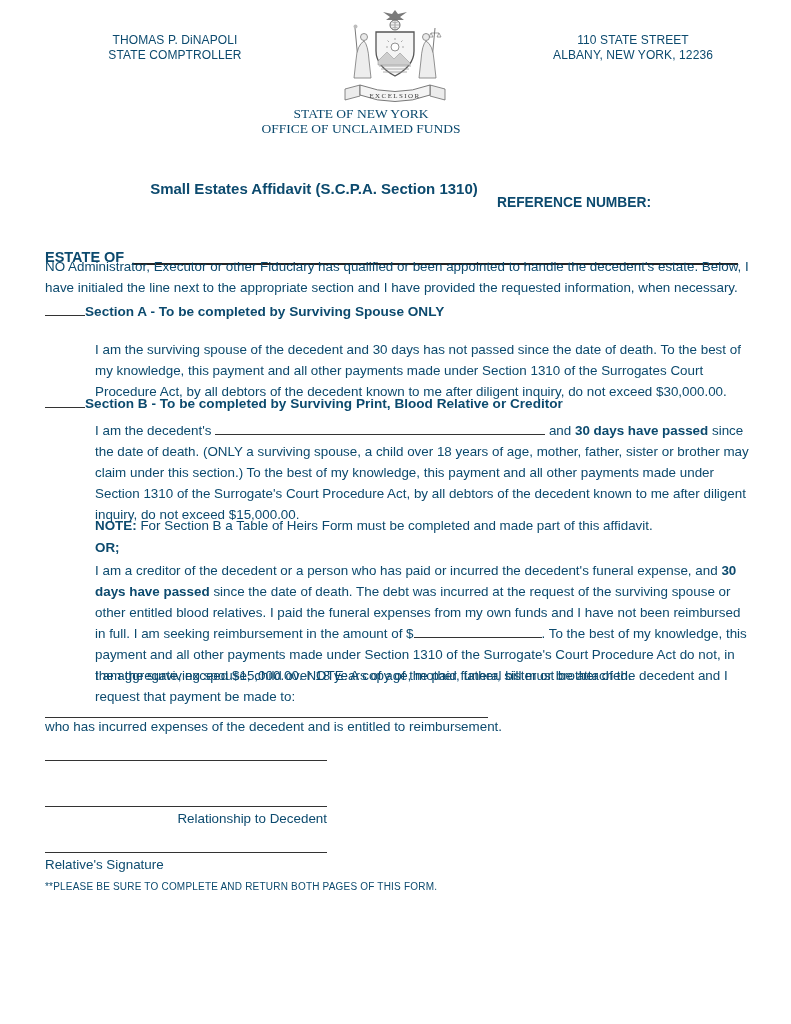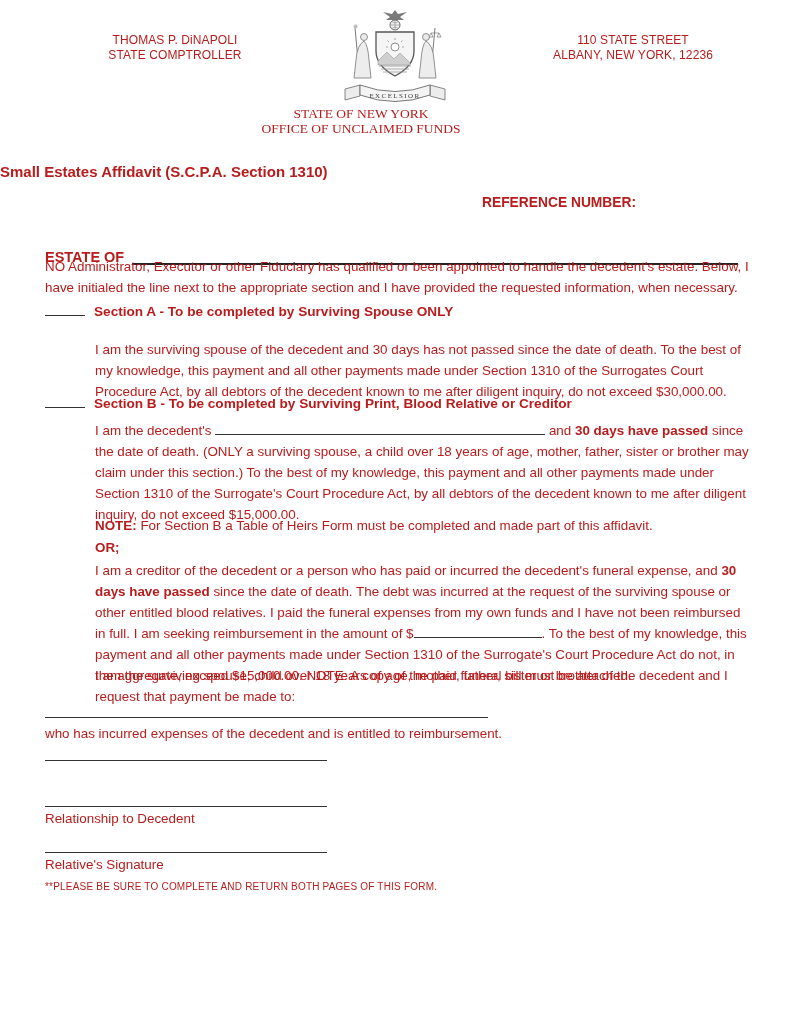--- a/index.html
+++ b/index.html
@@ -1,58 +1,58 @@
 <!DOCTYPE html>
 <html><head>
 <meta charset="utf-8">
 <style>
   html,body { margin:0; padding:0; background:#ffffff; }
   .page {
     position:relative;
     width:791px; height:1024px;
     background:#ffffff;
     font-family:"Liberation Sans", sans-serif;
-    color:#b91c1c;
+    color:#0c4a6e;
     overflow:hidden;
   }
   .hdr-side { position:absolute; font-size:12px; line-height:15px; text-align:center; letter-spacing:.1px; }
   .hdr-left  { top:33px; left:68px;  width:214px; }
   .hdr-right { top:33px; left:514px; width:238px; }
   .seal { position:absolute; top:8px; left:328px; width:134px; height:100px; }
   .org-block { position:absolute; top:107px; left:0; width:722px; text-align:center;
                font-family:"Liberation Serif", serif; font-size:13.5px; line-height:14.5px; }
   .org-block .org-2 { font-weight:bold; }
-  .doc-title { position:absolute; top:163px; left:0; width:628px; text-align:left;
+  .doc-title { position:absolute; top:180px; left:0; width:628px; text-align:center;
                font-weight:bold; font-size:15px; }
-  .ref-number { position:absolute; top:195px; left:482px; font-weight:bold; font-size:13.8px; }
+  .ref-number { position:absolute; top:195px; left:497px; font-weight:bold; font-size:13.8px; }
   .estate-row { position:absolute; top:223px; left:45px; width:693px; display:flex; align-items:flex-end; }
   .estate-label { font-weight:bold; font-size:14.5px; white-space:pre;margin-top:26px; }
   .estate-blank { flex:1; border-bottom:2px solid #222; height:14px; margin-left:8px; }
   .para { position:absolute; font-size:13.4px; line-height:21px; }
   .intro { top:256px; left:45px; width:708px; }
   .sec-head { position:absolute; left:45px; font-size:13.6px; }
   .sec-head-a { top:303px; }
   .sec-head-b { top:395px; }
   .initial-blank { display:inline-block; width:40px; height:12px; border-bottom:1.5px solid #333; vertical-align:baseline; }
-  .sec-head b { margin-left:9px; }
+  .sec-head b { }
   .ind { left:95px; width:655px; }
   .secA-para { top:339px; }
   .secB-para { top:420px; }
   .note-para { top:515px; }
   .or-para   { top:537px; font-weight:bold; }
   .creditor-para { top:560px; }
   .payee-para { top:665px; }
   .iblank { display:inline-block; height:11px; border-bottom:1.3px solid #333; vertical-align:baseline; }
   .iblank-rel { width:330px; }
   .iblank-money { width:128px; }
   .payee-block { position:absolute; top:702px; left:45px; }
   .payee-line { width:443px; height:15px; border-bottom:1.4px solid #333; }
-  .payee-caption { font-size:13.4px; margin-top:8px; white-space:nowrap; }
+  .payee-caption { font-size:13.4px; margin-top:1px; white-space:nowrap; }
   .sig-field { position:absolute; left:45px; }
-  .sig-1 { top:746px; } .sig-2 { top:792px; } .sig-3 { top:838px; }
+  .sig-1 { top:746px; } .sig-2 { top:792px;text-align:right; } .sig-3 { top:838px; }
   .sig-line { width:282px; height:14px; border-bottom:1.4px solid #333; }
   .sig-label { font-size:13.4px; margin-top:4px; white-space:pre; }
   .footer-note { position:absolute; top:881px; left:45px; font-size:10px; letter-spacing:.2px; }
 </style>
 </head>
 <body>
 
 <div class="page">
 
   <div class="hdr-side hdr-left">

